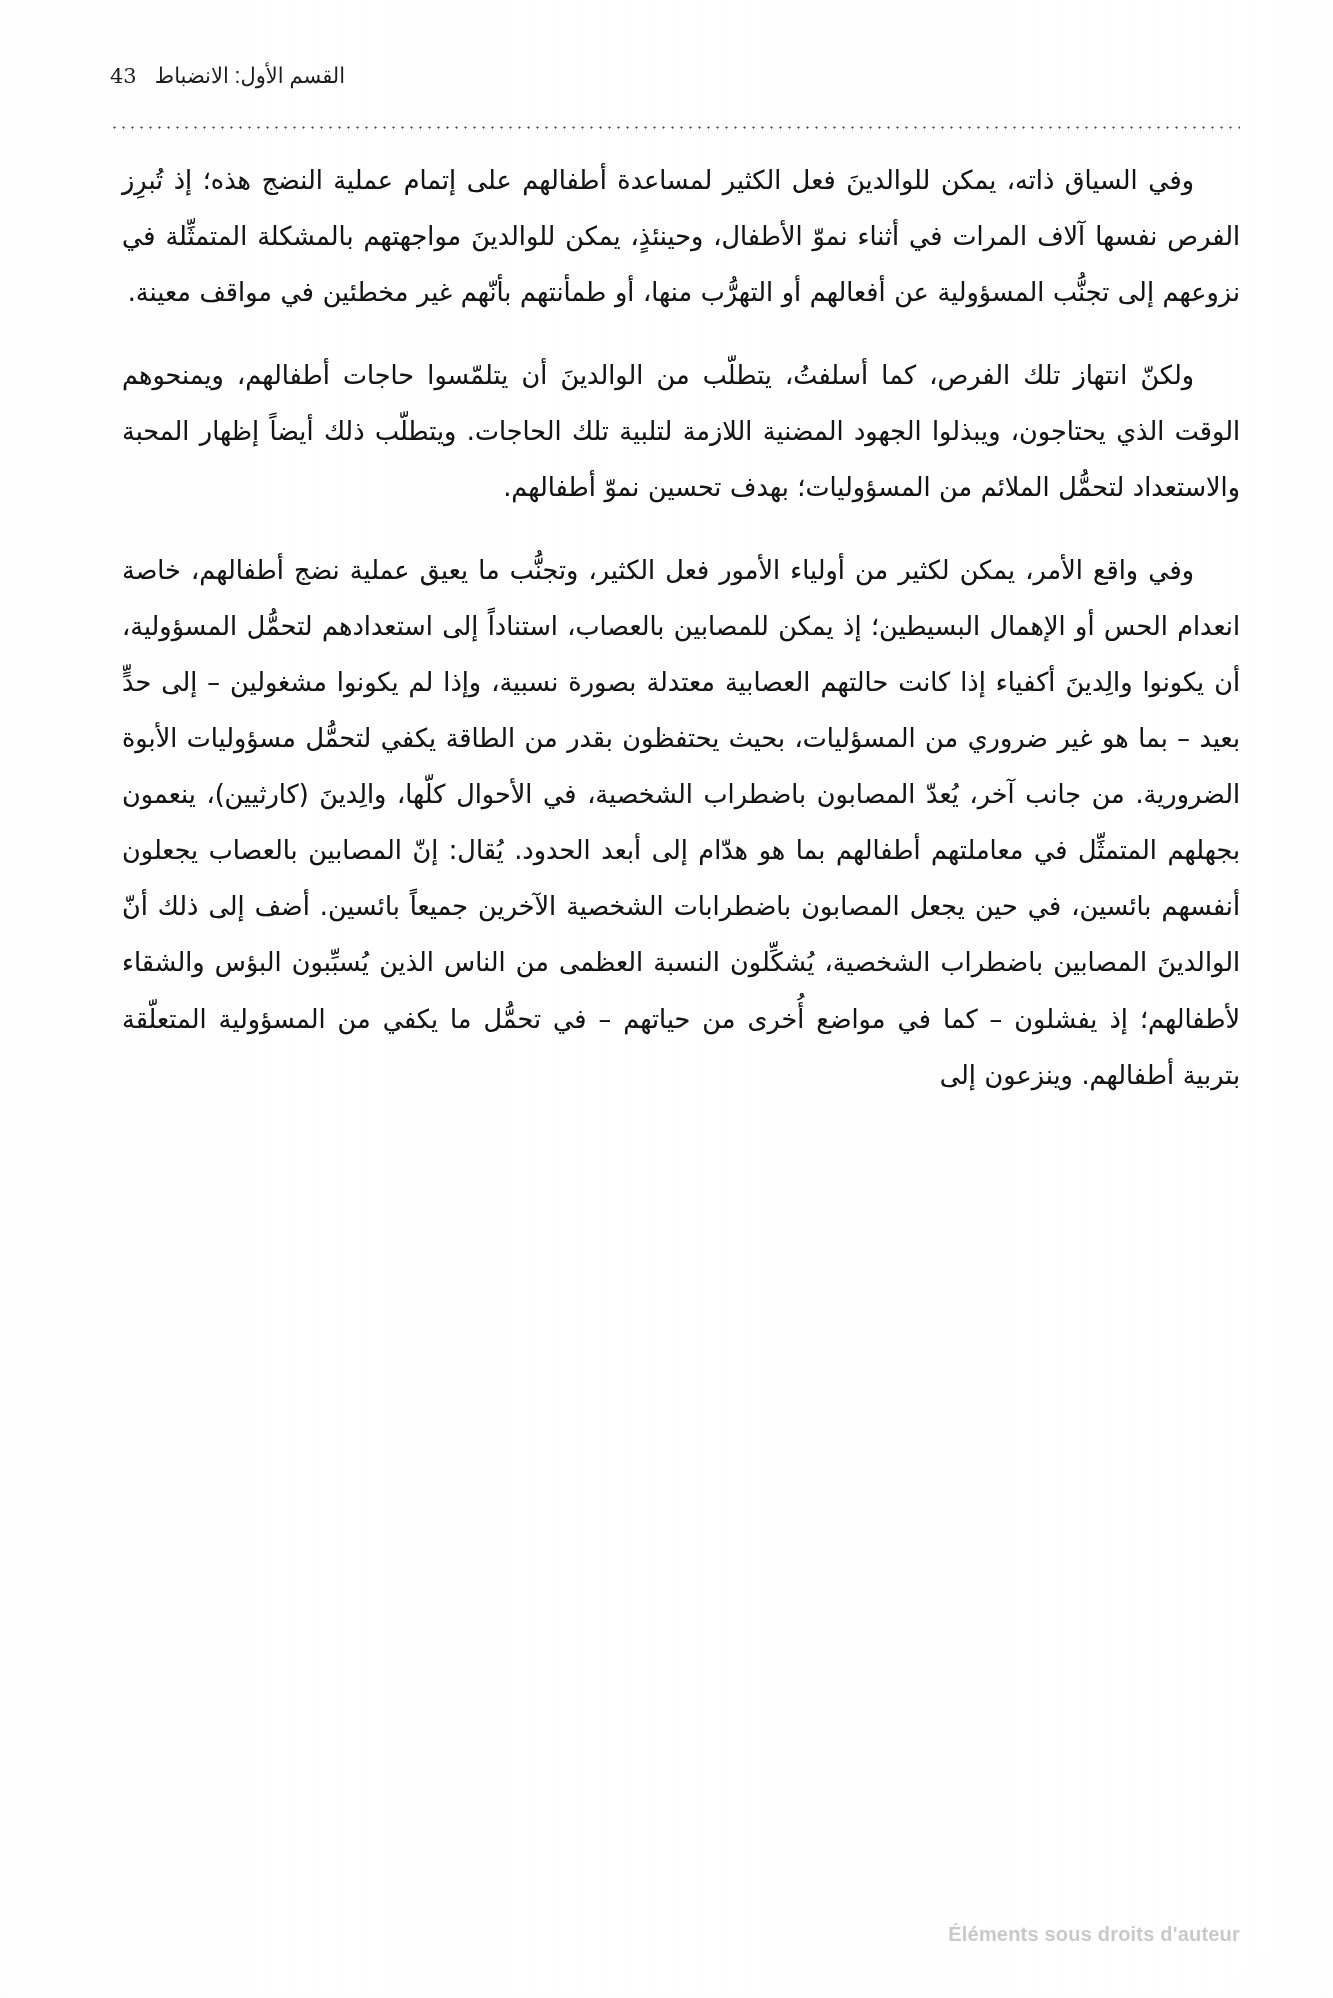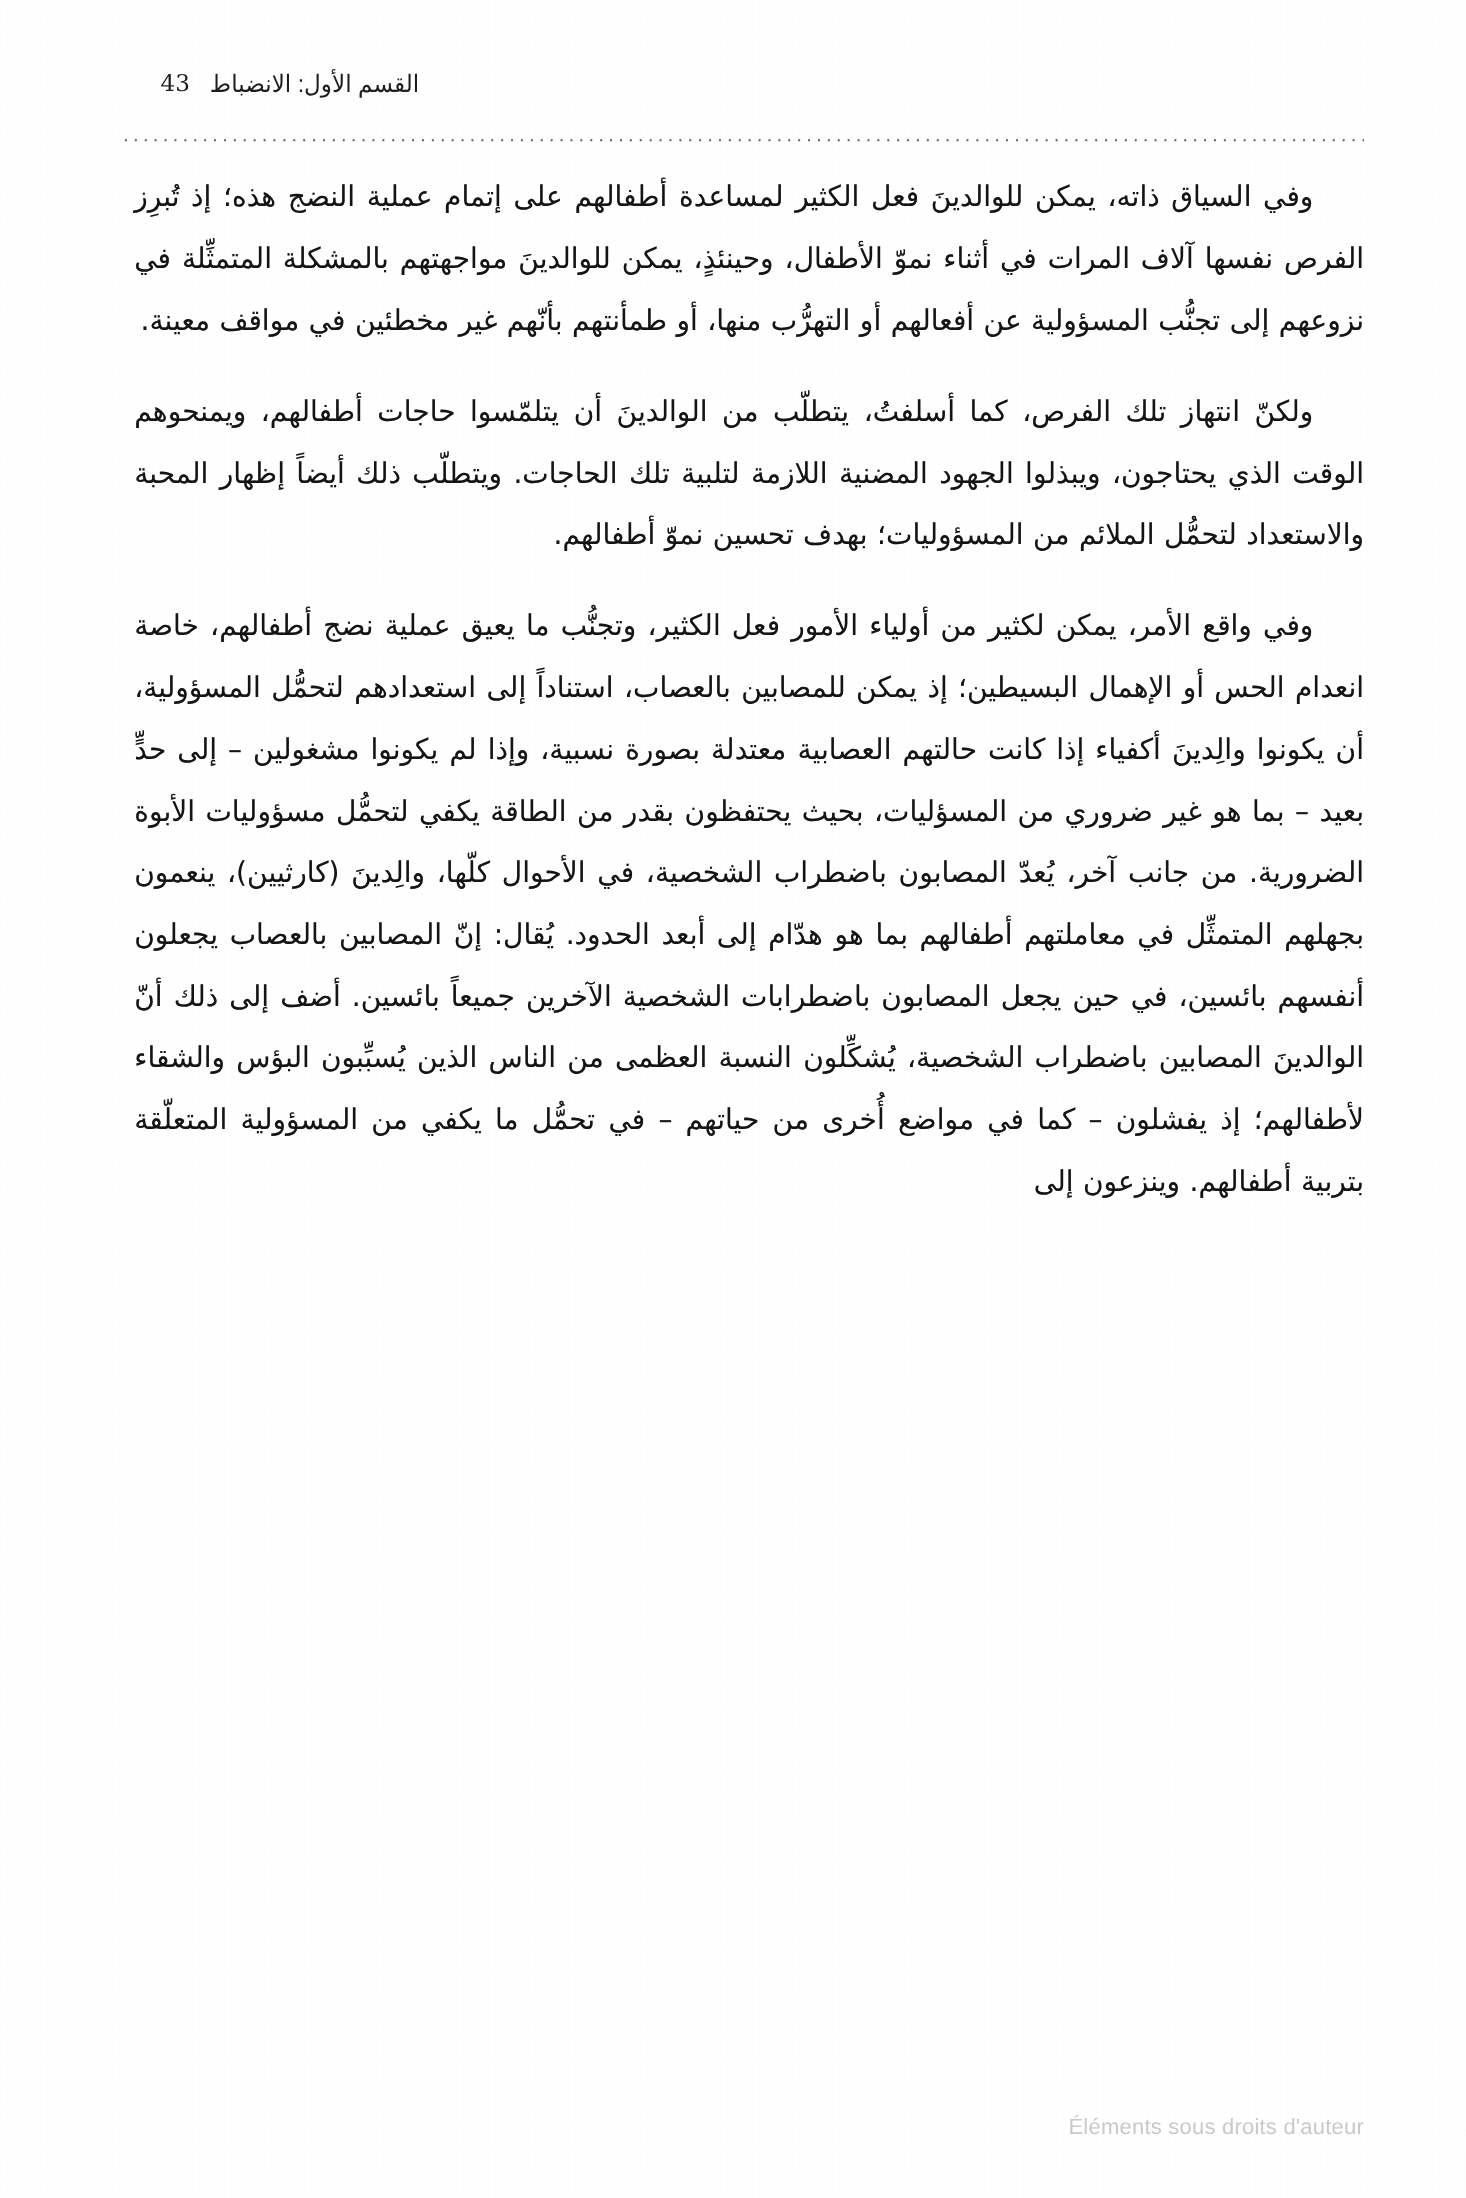--- a/index.html
+++ b/index.html
@@ -61,21 +61,20 @@
     letter-spacing: 0px;
     white-space: nowrap;
     font-family: Liberation Sans, sans-serif;
     transform: scaleY(1.04);
   }
   .head-folio {
     font-size: 21px;
     color: #1d1d1d;
     margin-right: 18px;
     font-family: "DejaVu Serif", "Liberation Serif", serif;
-    margin-left: 36px;
   }
   
   .running-head-inner {
     margin-right: auto;
     margin-left: 0;
     display: flex;
     align-items: baseline;
     direction: rtl;
     padding-right: 0;
     padding-left: 0;
@@ -126,20 +125,21 @@
 
   
   .footer-watermark {
     position: absolute;
     bottom: 52px;
     left: 0;
     right: 0;
     text-align: right;
     direction: ltr;
     padding-left: 0;
+    font-weight: bold;
   }
   .footer-watermark span {
     font-family: "Liberation Sans", "DejaVu Sans", sans-serif;
     font-size: 20px;
     color: #c9c9c9;
     letter-spacing: .2px;
     float: right;
   }
 </style>
 </head>

